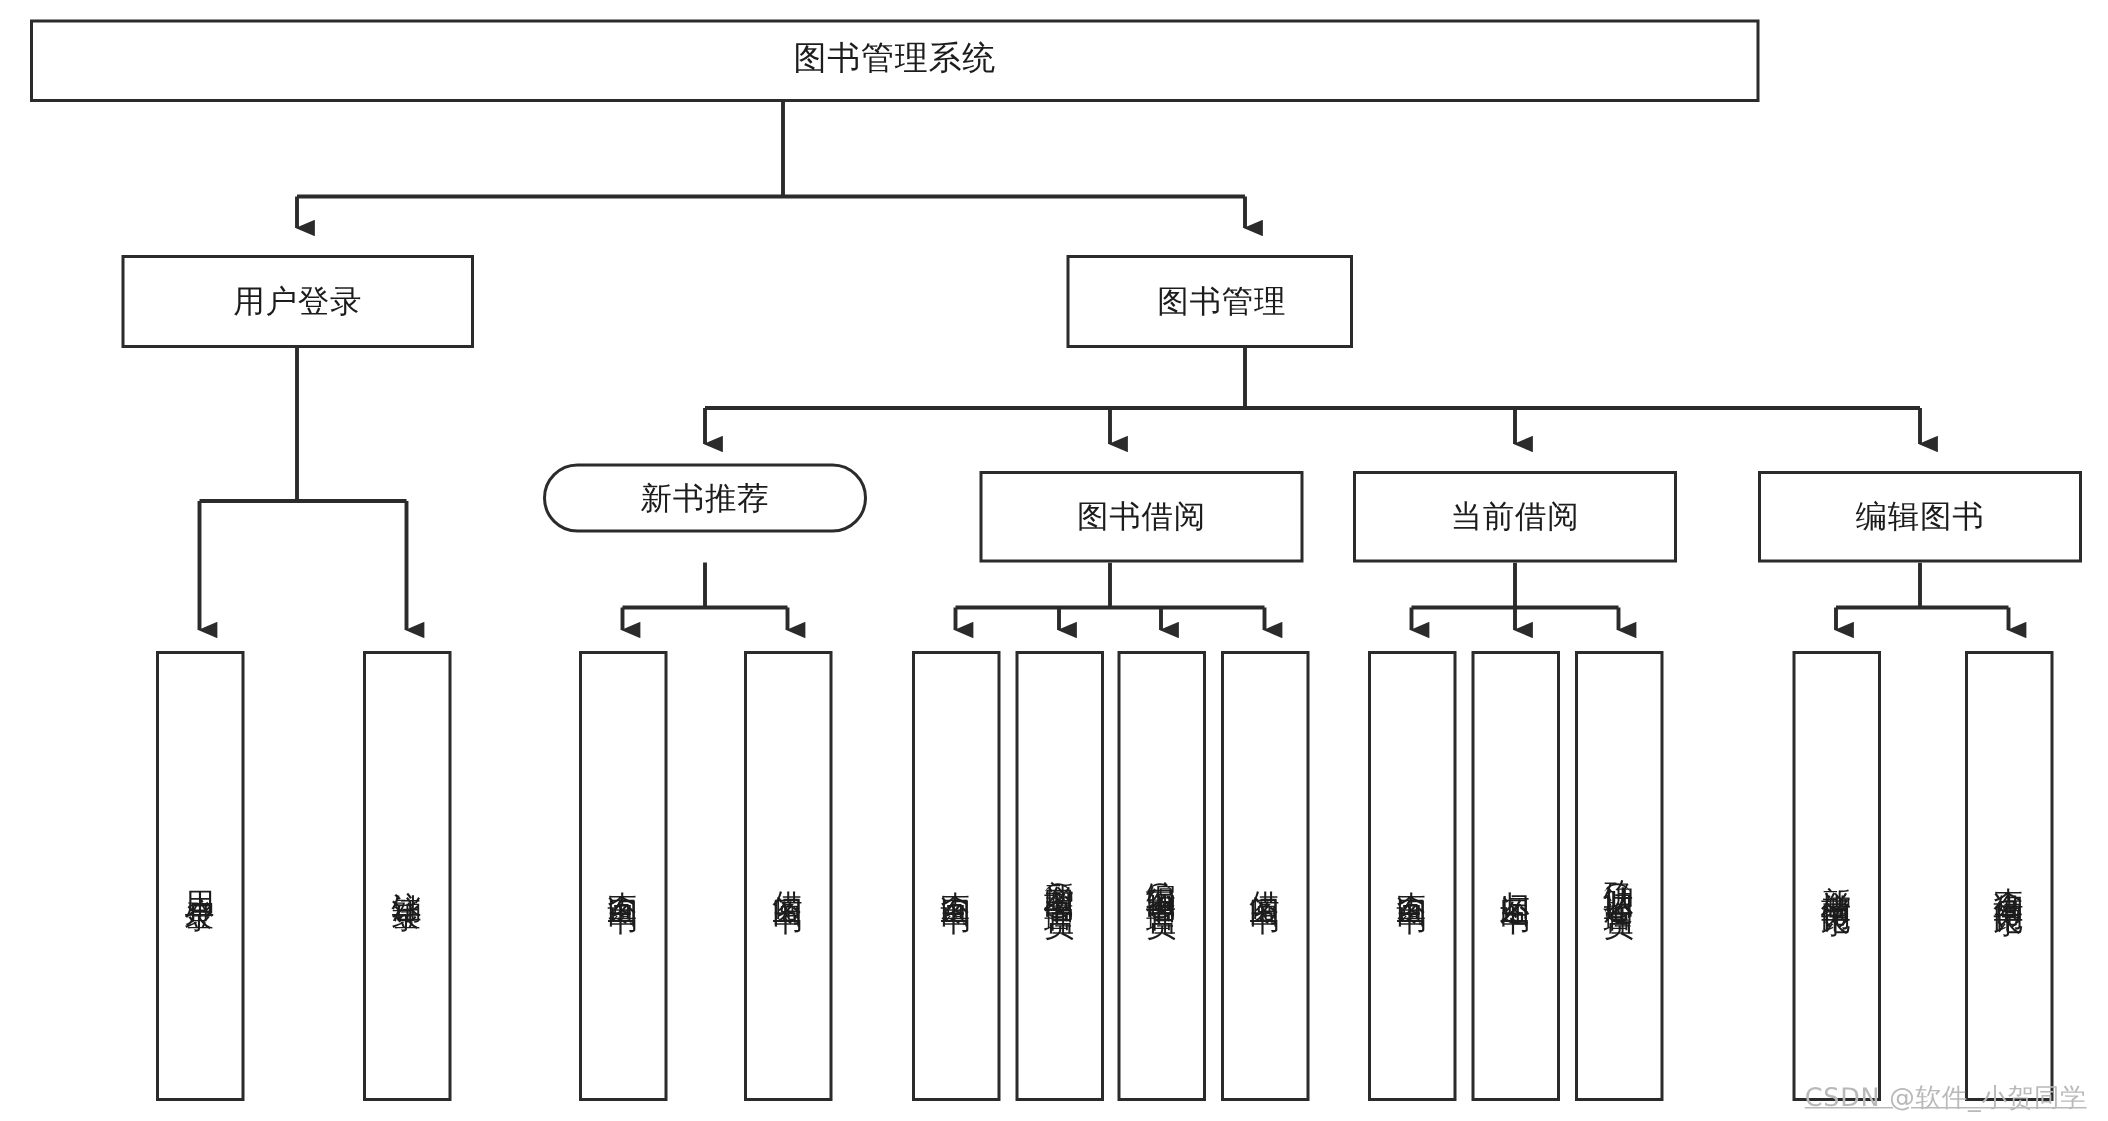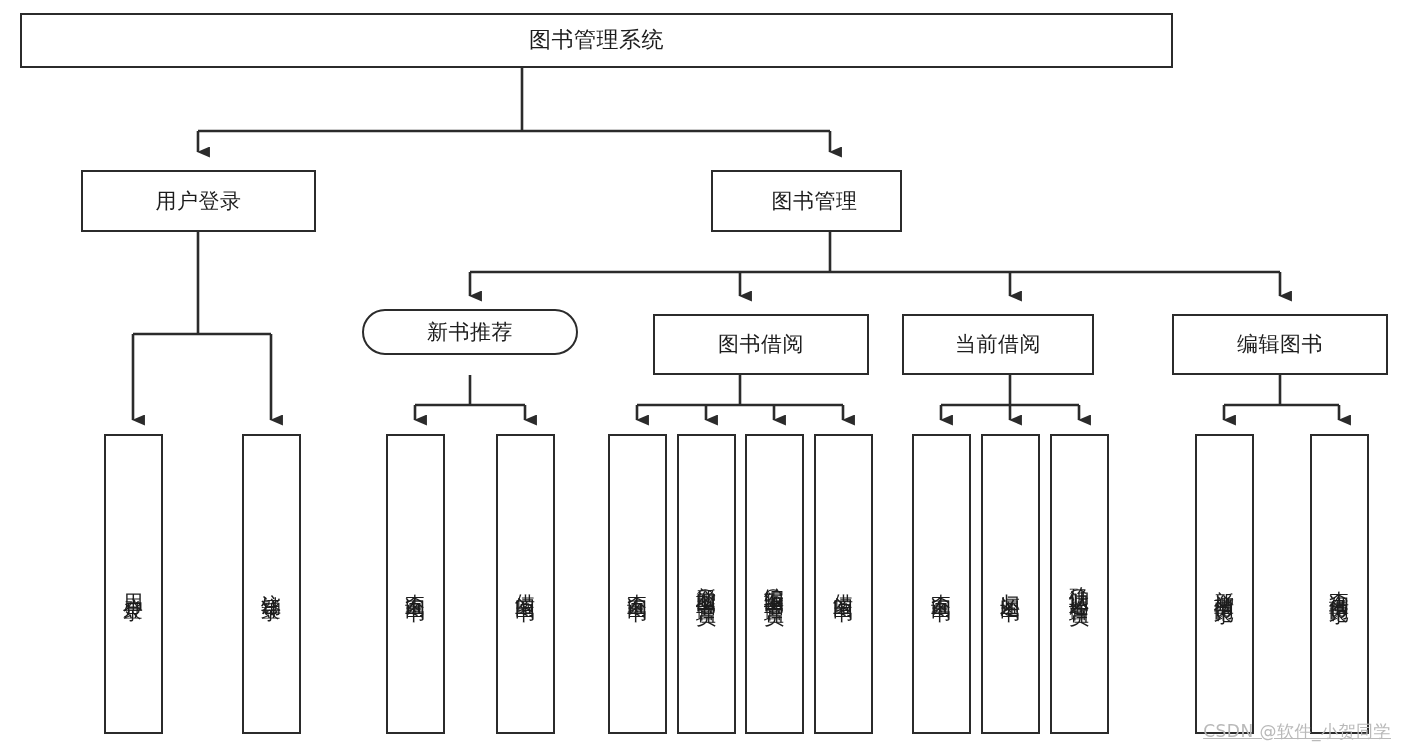--- a/index.html
+++ b/index.html
@@ -130,21 +130,21 @@
   <div class="node h" style="left:711px;top:170px;width:191px;height:62px;padding-left:16px;">
     <span>图书管理</span>
   </div>
 
   <div class="node h" style="left:362px;top:309px;width:216px;height:46px;border-radius:28px;">
     <span>新书推荐</span>
   </div>
   <div class="node h" style="left:632px;top:314px;width:216px;height:61px;margin-left:21px;">
     <span>图书借阅</span>
   </div>
-  <div class="node h" style="left:902px;top:314px;width:192px;height:61px;">
+  <div class="node h" style="left:902px;top:314px;width:216px;height:61px;">
     <span>当前借阅</span>
   </div>
   <div class="node h" style="left:1172px;top:314px;width:216px;height:61px;">
     <span>编辑图书</span>
   </div>
 
   <div class="node v" style="left:104px;top:434px;width:59px;height:300px;">
     <span class="vtext">用户登录</span>
   </div>
   <div class="node v" style="left:242px;top:434px;width:59px;height:300px;">

